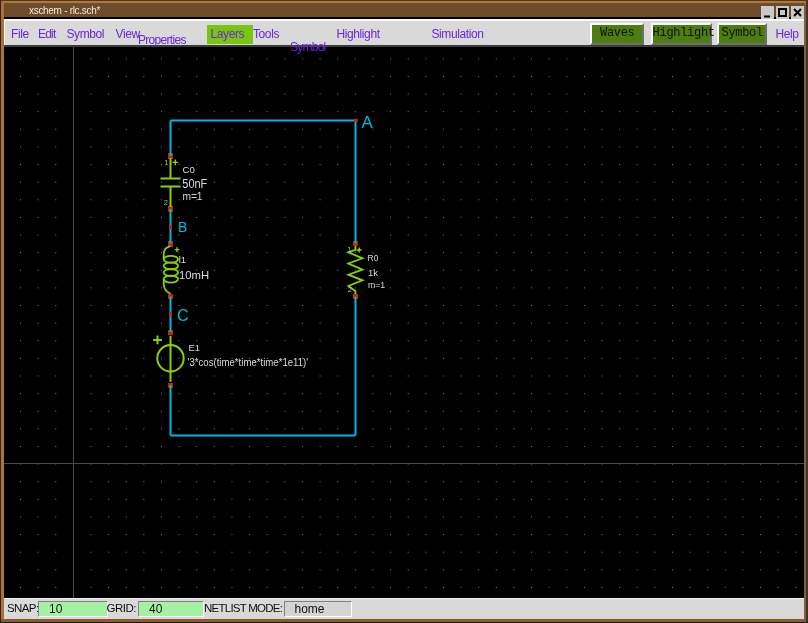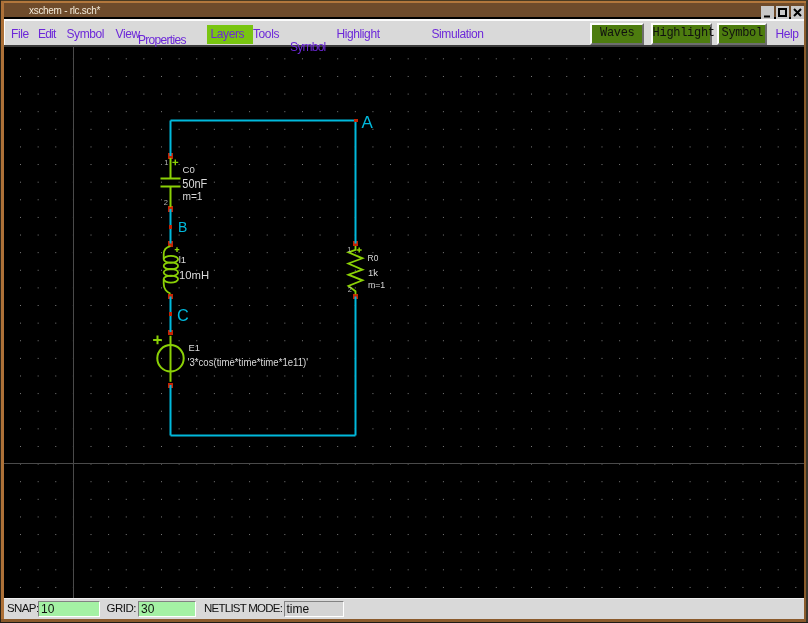--- a/index.html
+++ b/index.html
@@ -26,21 +26,21 @@
   #menubar span{position:absolute;top:8px;font-size:12px;color:#6d28d9;letter-spacing:-0.4px;line-height:14px;}
   #layersbg{position:absolute;left:203px;top:5.5px;width:45.5px;height:19.5px;background:#79c511;}
   .tbtn{position:absolute;top:4px;height:17.5px;background:#4d7c0f;
         border:2px solid;border-color:#fcfcfc #6e6e6e #6e6e6e #fcfcfc;
         font-size:12px;color:#101010;text-align:center;line-height:17.5px;letter-spacing:-0.3px;font-family:Liberation Mono, monospace;}
   
   #status{left:4px;top:598px;width:800px;height:21px;background:#d9d9d9;z-index:4;
           box-shadow:inset 0 1px 0 #f0f0f0;}
   #status .lbl{position:absolute;top:3.5px;font-size:11.5px;color:#101010;letter-spacing:-0.2px;}
   .entry{position:absolute;top:2.5px;height:14px;font-size:12px;line-height:14px;color:#101010;
-         padding-left:2px;border:1px solid;border-color:#828282 #ffffff #ffffff #828282;}
+         padding-left:10px;border:1px solid;border-color:#828282 #ffffff #ffffff #828282;}
   .green{background:#a4f1a4;}
   .grey{background:#d4d4d4;}
 </style>
 </head>
 <body>
 
   <svg class="abs" style="left:0;top:0;z-index:1" width="808" height="623" viewBox="0 0 808 623">
     <defs>
       <pattern id="grid" x="72.9" y="463.6" width="17.62" height="17.62" patternUnits="userSpaceOnUse">
         <rect x="0" y="0" width="1" height="1" fill="#808080" shape-rendering="crispEdges"></rect>
@@ -165,16 +165,16 @@
     <span style="left:771.4px;">Help</span>
     <div class="tbtn" style="left:586.1px;width:50.3px;">Waves</div>
     <div class="tbtn" style="left:646.6px;width:57.6px;">Highlight</div>
     <div class="tbtn" style="left:713px;width:46.4px;">Symbol</div>
   </div>
 
   <div class="abs" id="status">
     <span class="lbl" style="left:3px;letter-spacing:-0.6px;">SNAP:</span>
     <div class="entry green" style="left:34px;width:58px;">10</div>
     <span class="lbl" style="left:102.5px;letter-spacing:-0.5px;">GRID:</span>
-    <div class="entry green" style="left:134px;width:54px;">30</div>
+    <div class="entry green" style="left:134px;width:54px;">40</div>
     <span class="lbl" style="left:200px;letter-spacing:-0.75px;">NETLIST MODE:</span>
-    <div class="entry grey" style="left:279.5px;width:56px;">time</div>
+    <div class="entry grey" style="left:279.5px;width:56px;">home</div>
   </div>
 
 </body></html>

